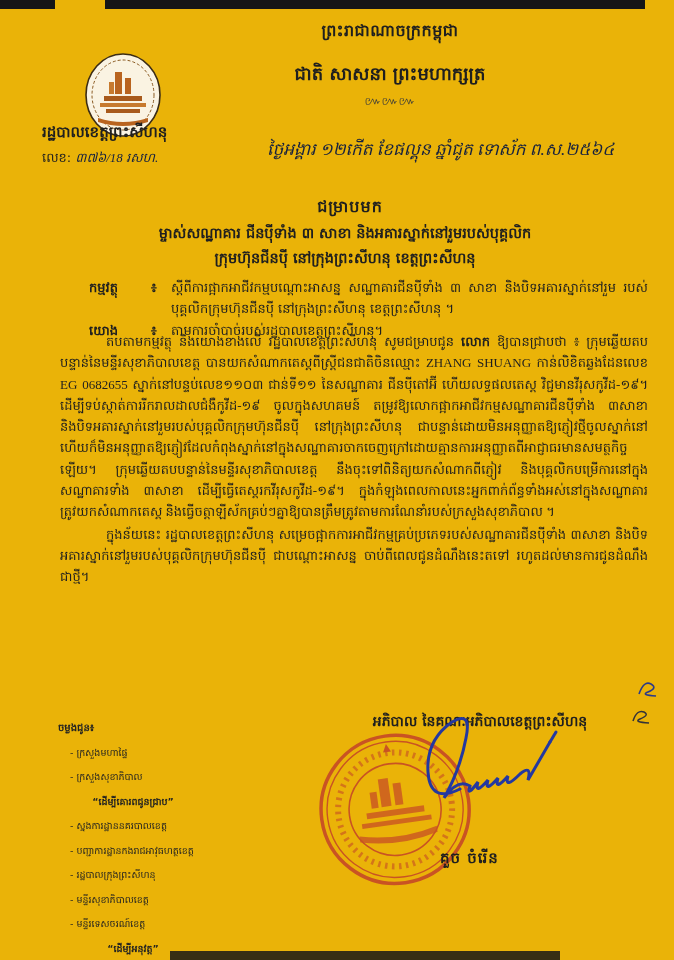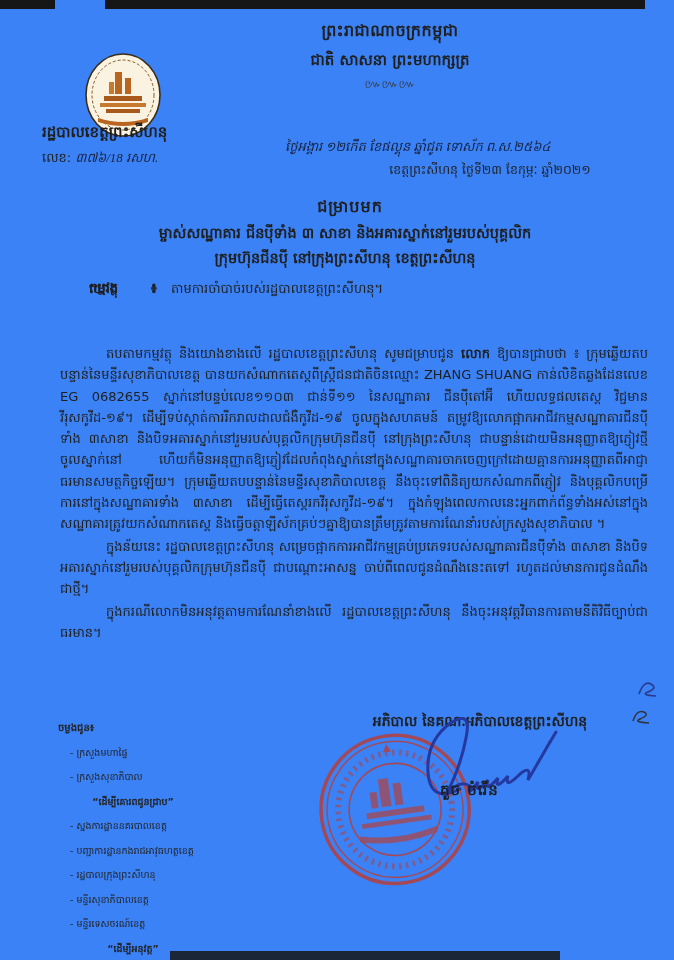--- a/index.html
+++ b/index.html
@@ -2,56 +2,56 @@
 <html><head>
 <meta charset="utf-8">
 <style>
   html,body{margin:0;padding:0;}
   body{
     width:674px;height:960px;position:relative;overflow:hidden;
     background:#f6f6f4;
     font-family:"DejaVu Sans","Liberation Sans",sans-serif;
     color:#1f1f1f;
   }
-  .page{position:absolute;inset:0;background:#3b82f6;}
+  .page{position:absolute;inset:0;background:#eab308;}
   .abs{position:absolute;}
   .bold{font-weight:bold;}
   
   .strip{position:absolute;background:#161616;}
   
   .kingdom{left:130px;top:20px;width:520px;text-align:center;}
   .kingdom .l1{font-size:16px;font-weight:bold;letter-spacing:.5px;}
-  .kingdom .l2{font-size:15px;font-weight:bold;margin-top:6px;}
+  .kingdom .l2{font-size:18px;font-weight:bold;margin-top:18px;}
   .kingdom .orn{font-size:12px;color:#3a3a3a;margin-top:4px;}
   
   .emblem{left:84px;top:52px;width:78px;height:86px;}
   
   .sender-name{left:42px;top:122px;font-size:15px;font-weight:bold;}
   .refline{left:42px;top:149px;font-size:13px;}
   .hand{font-family:"Liberation Serif","DejaVu Serif",serif;font-style:italic;color:#16213f;}
   
-  .date1{left:285px;top:138px;width:385px;font-size:13px;text-align:left;}
+  .date1{left:267px;top:138px;width:385px;font-size:17px;text-align:left;}
   .date2{left:330px;top:162px;width:320px;font-size:12.5px;text-align:center;}
   
   .salutation{left:0;top:196px;width:700px;text-align:center;font-size:16px;font-weight:bold;letter-spacing:1px;}
   .recipient{left:0;top:221px;width:690px;text-align:center;font-size:14.5px;font-weight:bold;line-height:25px;}
   
   .kvwrap{left:60px;top:277px;width:588px;font-size:13px;line-height:21px;}
   .kv{position:relative;padding-left:82px;margin-bottom:1px;text-align:justify;margin-left:29px;}
   .kv .lab{position:absolute;left:0;top:0;font-weight:bold;}
   .kv .col{position:absolute;left:62px;top:0;font-weight:bold;}
   
   .bodytext{left:60px;top:331px;width:588px;font-size:13px;line-height:21.3px;text-align:justify;}
-  .bodytext p{margin:12px 0 0 0;text-indent:46px;}
+  .bodytext p{margin:0 0 0 0;text-indent:46px;font-family:Liberation Serif, serif;}
   .bodytext p+p{margin-top:1px;}
   
   .sig-title{left:290px;top:712px;width:380px;font-size:14px;font-weight:bold;text-align:center;}
   .stamp{left:290px;top:728px;width:230px;height:160px;}
   .signature{left:400px;top:694px;width:210px;height:130px;}
-  .sig-name{left:440px;top:780px;width:180px;font-size:15px;font-weight:bold;letter-spacing:1px;}
+  .sig-name{left:440px;top:848px;width:180px;font-size:15px;font-weight:bold;letter-spacing:1px;}
   .paraph1{left:636px;top:678px;width:26px;height:22px;}
   .paraph2{left:630px;top:706px;width:24px;height:22px;}
   
   .cc{left:58px;top:722px;width:220px;font-size:9.5px;line-height:12.5px;color:#222;}
   .cc .t{font-weight:bold;font-size:10px;margin-bottom:1px;}
   .cc .i{margin:12px;}
   .cc .i::before{content:"- ";}
   .cc .note{text-align:center;font-weight:bold;width:150px;margin:5px 0 1px 0;}
 </style>
 </head>
@@ -84,44 +84,43 @@
     </svg>
   </div>
 
   <div class="abs sender-name">រដ្ឋបាលខេត្តព្រះសីហនុ</div>
   <div class="abs refline">
     <span>លេខ:</span>
     <span class="hand">៣៧៦/18 រសហ.</span>
   </div>
 
   <div class="abs date1 hand">ថ្ងៃអង្គារ ១២កើត ខែផល្គុន ឆ្នាំជូត ទោស័ក ព.ស.២៥៦៤</div>
-  <div class="abs date2">ខេត្តព្រះសីហនុ ថ្ងៃទី២៣ ខែកុម្ភៈ ឆ្នាំ២០២១</div>
 
   <div class="abs salutation">ជម្រាបមក</div>
   <div class="abs recipient">
     <div>ម្ចាស់សណ្ឋាគារ ជីនប៉ីទាំង ៣ សាខា និងអគារស្នាក់នៅរួមរបស់បុគ្គលិក</div>
     <div>ក្រុមហ៊ុនជីនប៉ី នៅក្រុងព្រះសីហនុ ខេត្តព្រះសីហនុ</div>
   </div>
 
   <div class="abs kvwrap">
     <div class="kv">
       <span class="lab">កម្មវត្ថុ</span>
       <span class="col">៖</span>
+      <span>ស្តីពីការផ្អាកអាជីវកម្មបណ្តោះអាសន្ន សណ្ឋាគារជីនប៉ីទាំង ៣ សាខា និងបិទអគារស្នាក់នៅរួម របស់បុគ្គលិកក្រុមហ៊ុនជីនប៉ី នៅក្រុងព្រះសីហនុ ខេត្តព្រះសីហនុ ។</span>
     </div>
     <div class="kv">
       <span class="lab">យោង</span>
       <span class="col">៖</span>
       <span>តាមការចាំបាច់របស់រដ្ឋបាលខេត្តព្រះសីហនុ។</span>
     </div>
   </div>
 
   <div class="abs bodytext">
     <p><span>តបតាមកម្មវត្ថុ និងយោងខាងលើ រដ្ឋបាលខេត្តព្រះសីហនុ សូមជម្រាបជូន </span><span class="bold">លោក</span><span> ឱ្យបានជ្រាបថា ៖ ក្រុមឆ្លើយតបបន្ទាន់នៃមន្ទីរសុខាភិបាលខេត្ត បានយកសំណាកតេស្តពីស្ត្រីជនជាតិចិនឈ្មោះ ZHANG SHUANG កាន់លិខិតឆ្លងដែនលេខ EG 0682655 ស្នាក់នៅបន្ទប់លេខ១១០៣ ជាន់ទី១១ នៃសណ្ឋាគារ ជីនប៉ីតៅអ៊ី ហើយលទ្ធផលតេស្ត វិជ្ជមានវីរុសកូវីដ-១៩។ ដើម្បីទប់ស្កាត់ការរីករាលដាលជំងឺកូវីដ-១៩ ចូលក្នុងសហគមន៍ តម្រូវឱ្យលោកផ្អាកអាជីវកម្មសណ្ឋាគារជីនប៉ីទាំង ៣សាខា និងបិទអគារស្នាក់នៅរួមរបស់បុគ្គលិកក្រុមហ៊ុនជីនប៉ី នៅក្រុងព្រះសីហនុ ជាបន្ទាន់ដោយមិនអនុញ្ញាតឱ្យភ្ញៀវថ្មីចូលស្នាក់នៅ ហើយក៏មិនអនុញ្ញាតឱ្យភ្ញៀវដែលកំពុងស្នាក់នៅក្នុងសណ្ឋាគារចាកចេញក្រៅដោយគ្មានការអនុញ្ញាតពីអាជ្ញាធរមានសមត្ថកិច្ចឡើយ។ ក្រុមឆ្លើយតបបន្ទាន់នៃមន្ទីរសុខាភិបាលខេត្ត នឹងចុះទៅពិនិត្យយកសំណាកពីភ្ញៀវ និងបុគ្គលិកបម្រើការនៅក្នុងសណ្ឋាគារទាំង ៣សាខា ដើម្បីធ្វើតេស្តរកវីរុសកូវីដ-១៩។ ក្នុងកំឡុងពេលកាលនេះអ្នកពាក់ព័ន្ធទាំងអស់នៅក្នុងសណ្ឋាគារត្រូវយកសំណាកតេស្ត និងធ្វើចត្តាឡីស័កគ្រប់ៗគ្នាឱ្យបានត្រឹមត្រូវតាមការណែនាំរបស់ក្រសួងសុខាភិបាល ។</span></p>
     <p>ក្នុងន័យនេះ រដ្ឋបាលខេត្តព្រះសីហនុ សម្រេចផ្អាកការអាជីវកម្មគ្រប់ប្រភេទរបស់សណ្ឋាគារជីនប៉ីទាំង ៣សាខា និងបិទអគារស្នាក់នៅរួមរបស់បុគ្គលិកក្រុមហ៊ុនជីនប៉ី ជាបណ្តោះអាសន្ន ចាប់ពីពេលជូនដំណឹងនេះតទៅ រហូតដល់មានការជូនដំណឹងជាថ្មី។</p>
-    <p>ក្នុងករណីលោកមិនអនុវត្តតាមការណែនាំខាងលើ រដ្ឋបាលខេត្តព្រះសីហនុ នឹងចុះអនុវត្តវិធានការតាមនីតិវិធីច្បាប់ជាធរមាន។</p>
   </div>
 
   <div class="abs paraph1">
     <svg width="26" height="22" viewBox="0 0 26 22">
         <path d="M3 16 Q8 2 15 6 Q22 10 12 14 Q4 17 20 18" fill="none" stroke="#2a3a8a" stroke-width="1.6"></path>
       </svg>
   </div>
   <div class="abs paraph2">
     <svg width="24" height="22" viewBox="0 0 24 22">
         <path d="M3 15 Q7 3 14 6 Q20 9 10 13 Q3 16 19 17" fill="none" stroke="#33333a" stroke-width="1.5"></path>

